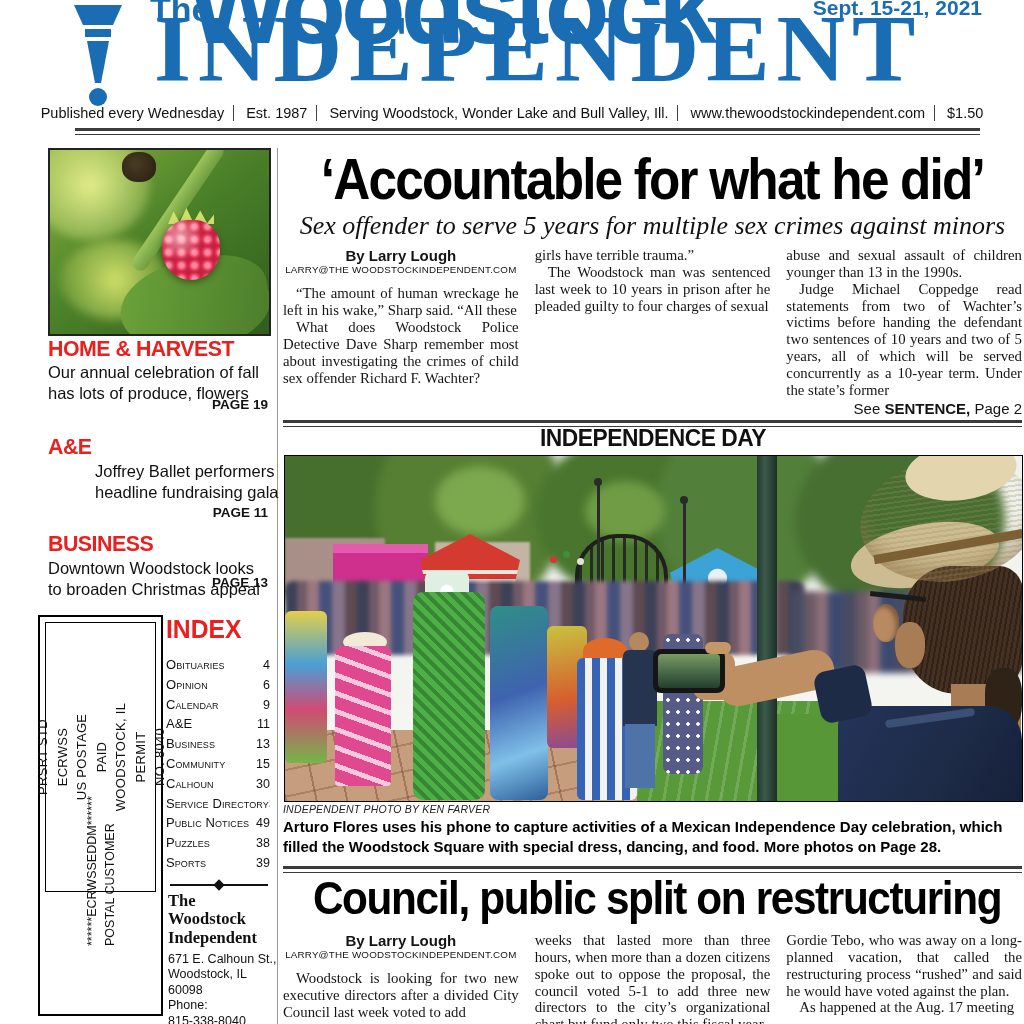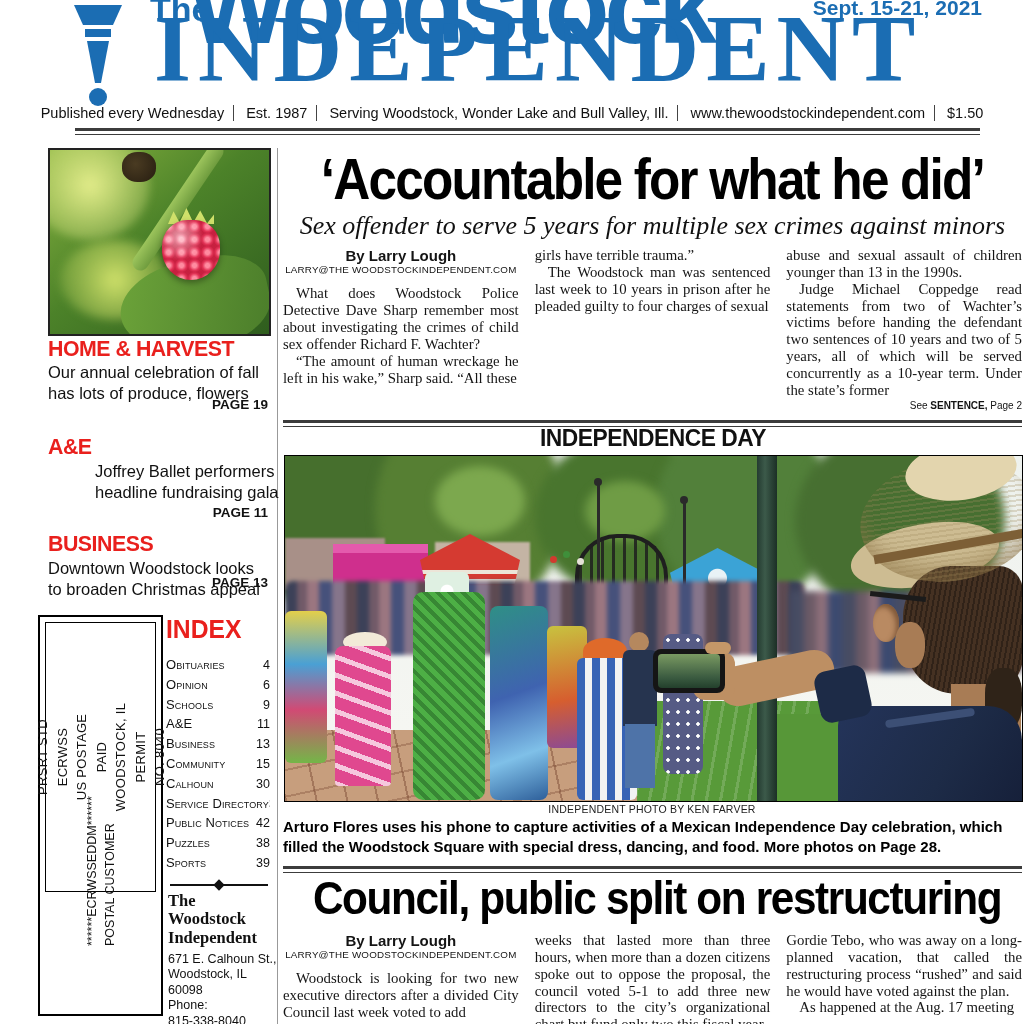--- a/index.html
+++ b/index.html
@@ -76,26 +76,26 @@
   .cols { left:283px; width:739px; display:flex; gap:16px; overflow:hidden; }
   .cols1 { top:247px; height:171px; }
   .cols2 { top:932px; height:92px; }
   .col { flex:1; font-family:"Liberation Serif", serif; font-size:14.8px; line-height:1.14;
          text-align:justify; color:#141414; }
   .byline { text-align:center; font-family:"Liberation Sans", sans-serif; font-weight:700; font-size:15px; }
   .byline-email { text-align:center; font-family:"Liberation Sans", sans-serif; font-size:9.8px;
                   letter-spacing:.2px; margin-bottom:10px; }
   .col p { margin:0; text-indent:13px; }
   .col p.cont { text-indent:0; }
-  .jump { text-align:right; font-family:"Liberation Sans", sans-serif; font-size:10px; margin-top:1px; }
+  .jump { text-align:right; font-family:"Liberation Sans", sans-serif; font-size:15px; margin-top:1px; }
   .jump b { font-weight:700; }
   .rule1 { left:283px; width:739px; top:420px; }
   .kicker { left:283px; width:739px; top:424px; text-align:center; }
   .kicker span { display:inline-block; font-weight:700; font-size:24px; letter-spacing:-0.5px; transform:scaleX(.95); }
-  .credit { left:283px; width:738px; top:803px; text-align:center; font-size:10.5px; color:#222; letter-spacing:.2px; }
+  .credit { left:283px; width:738px; top:803px; text-align:left; font-size:10.5px; color:#222; letter-spacing:.2px;font-style:italic; }
   .caption { left:283px; width:739px; top:817px; font-weight:700; font-size:15px; line-height:1.3; color:#000; }
   .rule2 { left:283px; width:739px; top:866px; }
   .headline2 { left:283px; width:739px; top:871px; text-align:left; }
   .headline2 span { display:inline-block; font-weight:700; font-size:46px; letter-spacing:-1.5px;
                     transform:scaleX(.92); white-space:nowrap; color:#000; }
 
   
   .photo { left:284px; top:455px; width:737px; height:345px; border:1px solid #000; overflow:hidden;
            background:linear-gradient(#eef2ee,#f7f7f3); }
   .ph { position:absolute; }
@@ -257,21 +257,21 @@
     <div class="abs idx-list">
       <div class="idx-row">
           <span class="idx-label">Obituaries</span>
           <span class="idx-page">4</span>
         </div>
       <div class="idx-row">
           <span class="idx-label">Opinion</span>
           <span class="idx-page">6</span>
         </div>
       <div class="idx-row">
-          <span class="idx-label">Schools</span>
+          <span class="idx-label">Calendar</span>
           <span class="idx-page">9</span>
         </div>
       <div class="idx-row">
           <span class="idx-label">A&amp;E</span>
           <span class="idx-page">11</span>
         </div>
       <div class="idx-row">
           <span class="idx-label">Business</span>
           <span class="idx-page">13</span>
         </div>
@@ -282,21 +282,21 @@
       <div class="idx-row">
           <span class="idx-label">Calhoun</span>
           <span class="idx-page">30</span>
         </div>
       <div class="idx-row">
           <span class="idx-label">Service Directory</span>
           <span class="idx-page">32</span>
         </div>
       <div class="idx-row">
           <span class="idx-label">Public Notices</span>
-          <span class="idx-page">42</span>
+          <span class="idx-page">49</span>
         </div>
       <div class="idx-row">
           <span class="idx-label">Puzzles</span>
           <span class="idx-page">38</span>
         </div>
       <div class="idx-row">
           <span class="idx-label">Sports</span>
           <span class="idx-page">39</span>
         </div>
     </div>
@@ -320,22 +320,22 @@
 
   <article>
     <div class="abs headline1">
       <span>‘Accountable for what he did’</span>
     </div>
     <div class="abs subhead">Sex offender to serve 5 years for multiple sex crimes against minors</div>
     <div class="abs cols cols1">
       <div class="col">
         <div class="byline">By Larry Lough</div>
         <div class="byline-email">LARRY@THE WOODSTOCKINDEPENDENT.COM</div>
+        <p>“The amount of human wreckage he left in his wake,” Sharp said. “All these</p>
         <p>What does Woodstock Police Detective Dave Sharp remember most about investigating the crimes of child sex offender Richard F. Wachter?</p>
-        <p>“The amount of human wreckage he left in his wake,” Sharp said. “All these</p>
       </div>
       <div class="col">
         <p class="cont">girls have terrible trauma.”</p>
         <p>The Woodstock man was sentenced last week to 10 years in prison after he pleaded guilty to four charges of sexual</p>
       </div>
       <div class="col">
         <p class="cont">abuse and sexual assault of children younger than 13 in the 1990s.</p>
         <p>Judge Michael Coppedge read statements from two of Wachter’s victims before handing the defendant two sentences of 10 years and two of 5 years, all of which will be served concurrently as a 10-year term. Under the state’s former</p>
         <div class="jump"><span>See </span><b>SENTENCE,</b><span> Page 2</span></div>
       </div>

